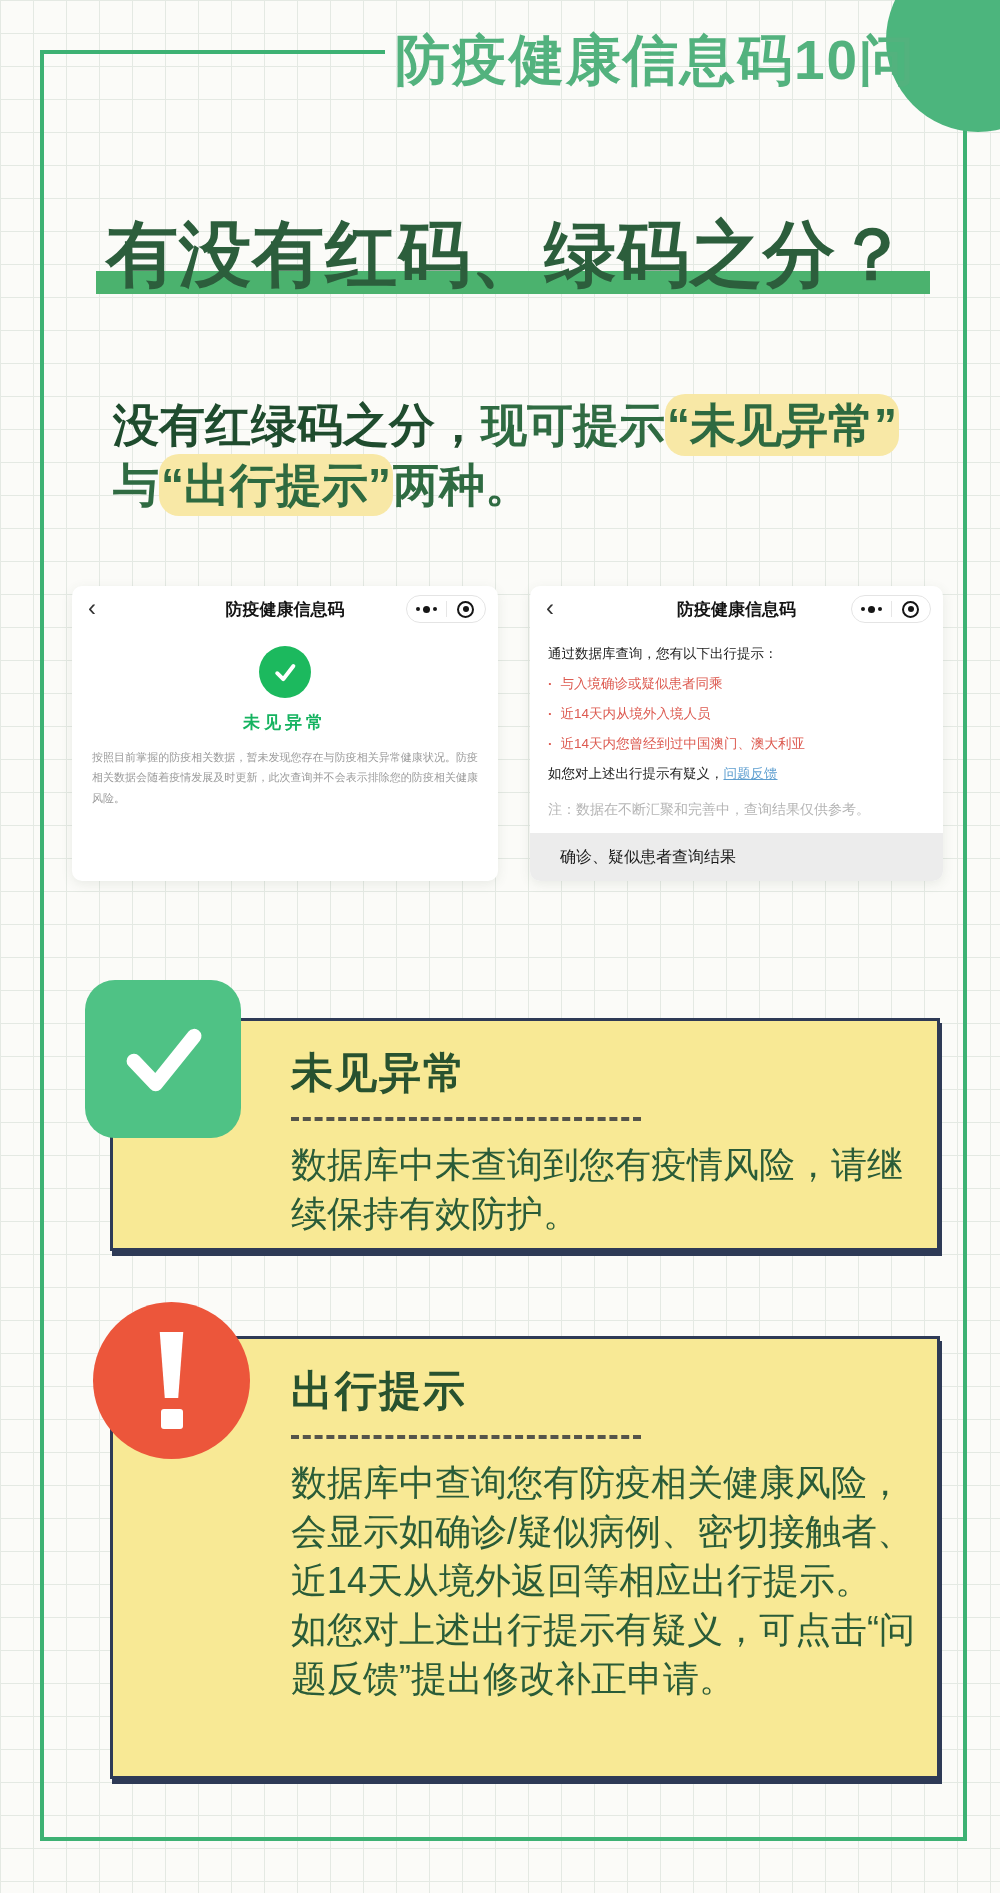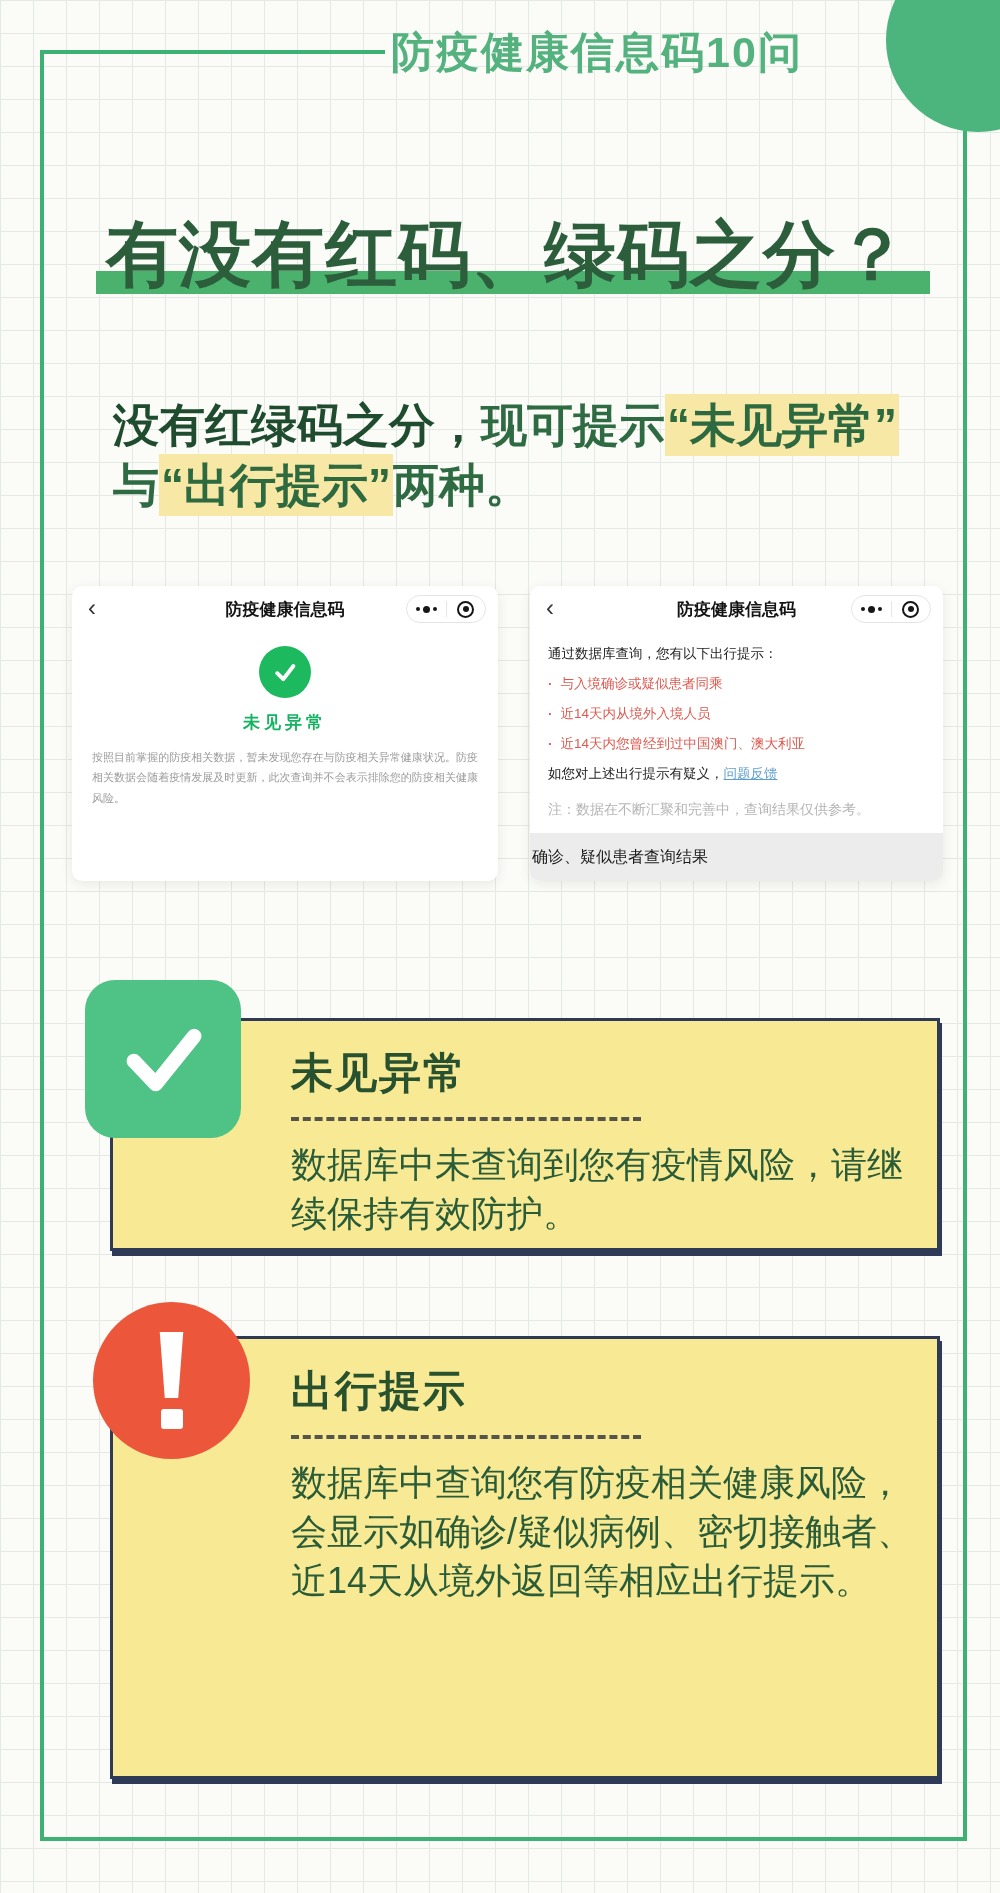--- a/index.html
+++ b/index.html
@@ -22,41 +22,41 @@
     border-bottom:4px solid #3db173;
   }
   .frame-top-line{ position:absolute; left:40px; top:50px; width:345px; height:4px; background:#3db173; }
   .corner-circle{
     position:absolute; left:886px; top:-52px; width:184px; height:184px;
     border-radius:50%; background:#4cb57d;
   }
 
   
   .page-header{
-    position:absolute; left:372px; top:24px; width:450px;
-    font-size:43px; font-weight:700; color:#53b27e; letter-spacing:2px;
+    position:absolute; left:395px; top:24px; width:450px;
+    font-size:55px; font-weight:700; color:#53b27e; letter-spacing:2px;
     text-align:center; white-space:nowrap;
   }
 
   
   .title-bar{ position:absolute; left:96px; top:271px; width:834px; height:23px; background:#4bb26e; }
   .big-title{
     position:absolute; left:106px; top:207px; width:860px;
     font-size:72px; font-weight:900; color:#2c5e3c; letter-spacing:1px;
     white-space:nowrap;
   }
 
   
   .intro{
     position:absolute; left:113px; top:395px; width:830px;
     font-size:46px; line-height:60px; color:#2f6b42; font-weight:700;
   }
   .intro .heavy{ font-weight:900; color:#1f4c2e; }
   .intro mark{
-    background:#f8e8a6; color:#2e6a40; padding:5px 2px; font-weight:800;
+    background:#f8e8a6; color:#2e6a40; padding:5px 2px; font-weight:800;border-radius:20px;
   }
 
   
   .phone{
     position:absolute; background:#ffffff; border-radius:10px;
     box-shadow:0 3px 12px rgba(70,90,70,.10);
     overflow:hidden;
   }
   .phone.left{ left:72px; top:586px; width:426px; height:295px; }
   .phone.right{ left:530px; top:586px; width:413px; height:295px; }
@@ -98,21 +98,21 @@
   }
 
   .r-intro{ margin:13px 18px 0; font-size:13.5px; color:#222; }
   .alert{ margin:12px 18px 0; font-size:13.5px; color:#dd5a50; }
   .alert .bullet{ margin-right:8px; font-weight:700; }
   .feedback{ margin:12px 18px 18px; font-size:13.5px; color:#222; }
   .feedback a{ color:#5f9fd0; text-decoration:underline; cursor:pointer; }
   .note{ margin:10px 18px 0; font-size:14px; color:#b5b5b5; }
   .footer-bar{
     position:absolute; left:0; right:0; bottom:0; height:48px; background:#ececec;
-    display:flex; align-items:center; padding-left:2px;
+    display:flex; align-items:center; padding-left:30px;
     font-size:16px; color:#1b1b1b; font-weight:500;
   }
 
   
   .ycard{
     position:absolute; left:110px; width:830px; background:#f8e995;
     border:3px solid #2e3a56; box-shadow:2px 5px 0 #2e3a56;
     padding:24px 30px 24px 178px;
   }
   .ycard.ok{ top:1018px; height:233px; }
@@ -229,18 +229,19 @@
   <svg width="104" height="104" viewBox="0 0 100 100">
     <path d="M22 52 L43 74 L80 28" stroke="#ffffff" stroke-width="14" fill="none" stroke-linecap="round" stroke-linejoin="round"></path>
   </svg>
 </div>
 
 <div class="ycard warn">
   <div class="ycard-title">出行提示</div>
   <div class="ycard-dash"></div>
   <div class="ycard-body">
     <div>数据库中查询您有防疫相关健康风险，会显示如确诊/疑似病例、密切接触者、近14天从境外返回等相应出行提示。</div>
+    <div>如您对上述出行提示有疑义，可点击“问题反馈”提出修改补正申请。</div>
   </div>
 </div>
 <div class="icon-circle">
   <div class="excl-bar"></div>
   <div class="excl-dot"></div>
 </div>
 
 </body></html>

